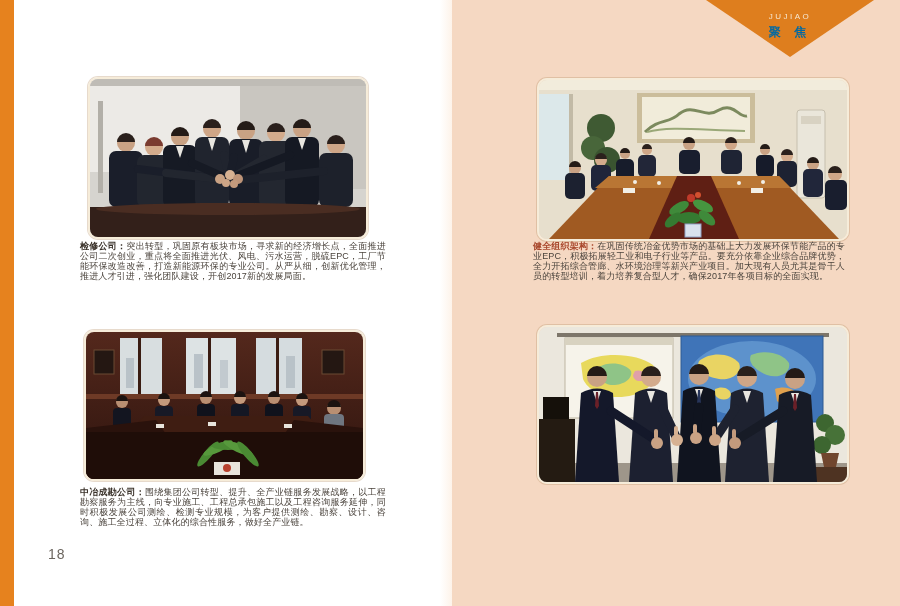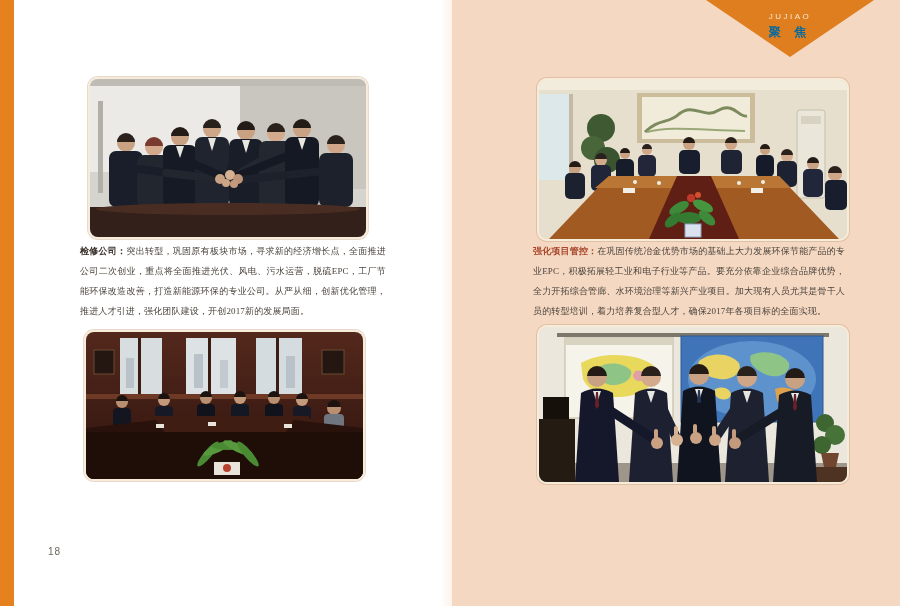--- a/index.html
+++ b/index.html
@@ -13,25 +13,25 @@
   .banner .tri{position:absolute;left:0;top:0;width:0;height:0;
                border-left:84px solid transparent;border-right:84px solid transparent;
                border-top:57px solid var(--banner_orange,#de7e1e);}
   .banner .en{position:absolute;left:0;top:12px;width:168px;text-align:center;
               font-size:8px;letter-spacing:2.5px;color:#f6e7d2;}
   .banner .zh{position:absolute;left:0;top:24px;width:168px;text-align:center;
               font-size:12px;font-weight:bold;letter-spacing:5px;color:#0369a1;}
   .photo{position:absolute;border-radius:10px;overflow:hidden;
          border:2px solid #f6ecd9;box-shadow:0 0 0 1px rgba(185,150,110,.35);}
   .photo svg{display:block;width:100%;height:100%;}
-  .caption{position:absolute;margin:0;font-size:9px;line-height:20px;
-           text-align:justify;color:var(--body_text,#4a433c);letter-spacing:.15px;font-family:Liberation Serif, serif;}
+  .caption{position:absolute;margin:0;font-size:9px;line-height:10px;
+           text-align:justify;color:var(--body_text,#4a433c);letter-spacing:.15px;}
   .caption .hd{font-weight:bold;color:var(--heading_dark,#3a322a);}
   .caption.on-peach .hd{color:var(--heading_red,#a8472c);}
-  .pageno{position:absolute;left:48px;top:546px;font-size:10px;color:#6b655e;letter-spacing:1px;}
+  .pageno{position:absolute;left:48px;top:546px;font-size:14px;color:#6b655e;letter-spacing:1px;}
 </style>
 </head>
 <body style="--accent_orange: #e6821e; --banner_orange: #de7e1e; --right_page_bg: #f5d8c2; --heading_red: #a8472c; --heading_dark: #3a322a; --body_text: #4a433c;">
 
 <div class="sheet">
 
   <div class="spine"></div>
   <div class="gutter"></div>
   <div class="right-page"></div>
 
@@ -168,21 +168,21 @@
       <ellipse cx="164" cy="126" rx="11" ry="5" transform="rotate(25 164 126)" fill="#46953f"></ellipse>
       <ellipse cx="150" cy="138" rx="12" ry="6" fill="#357a31"></ellipse>
       <ellipse cx="168" cy="138" rx="10" ry="5" transform="rotate(40 168 138)" fill="#3f8a3a"></ellipse>
       <ellipse cx="134" cy="140" rx="10" ry="5" transform="rotate(-40 134 140)" fill="#357a31"></ellipse>
       <circle cx="152" cy="118" r="4" fill="#c03a2a"></circle>
         <circle cx="159" cy="115" r="3" fill="#d2502f"></circle>
       <rect x="146" y="144" width="16" height="13" fill="#d9e2ee" stroke="#8fa3c6"></rect>
     </svg>
   </div>
   <p class="caption on-peach" style="left:533px;top:241px;width:312px;">
-    <span class="hd">强化项目管控：</span><span>在巩固传统冶金优势市场的基础上大力发展环保节能产品的专业EPC，积极拓展轻工业和电子行业等产品。要充分依靠企业综合品牌优势，全力开拓综合管廊、水环境治理等新兴产业项目。加大现有人员尤其是骨干人员的转型培训，着力培养复合型人才，确保2017年各项目标的全面实现。</span>
+    <span class="hd">健全组织架构：</span><span>在巩固传统冶金优势市场的基础上大力发展环保节能产品的专业EPC，积极拓展轻工业和电子行业等产品。要充分依靠企业综合品牌优势，全力开拓综合管廊、水环境治理等新兴产业项目。加大现有人员尤其是骨干人员的转型培训，着力培养复合型人才，确保2017年各项目标的全面实现。</span>
   </p>
 
   <div class="photo" style="left:84px;top:330px;width:277px;height:147px;">
     <svg viewBox="0 0 277 147">
       <defs>
         <linearGradient id="wood" x1="0" y1="0" x2="0" y2="1">
           <stop offset="0" stop-color="#54281c"></stop>
             <stop offset="1" stop-color="#2e140e"></stop>
         </linearGradient>
       </defs>
@@ -235,20 +235,23 @@
 
       <ellipse cx="122" cy="122" rx="16" ry="4" transform="rotate(-50 122 122)" fill="#4a8a33"></ellipse>
       <ellipse cx="132" cy="116" rx="16" ry="4" transform="rotate(-25 132 116)" fill="#57993c"></ellipse>
       <ellipse cx="142" cy="114" rx="16" ry="4" transform="rotate(0 142 114)" fill="#4a8a33"></ellipse>
       <ellipse cx="152" cy="116" rx="16" ry="4" transform="rotate(25 152 116)" fill="#57993c"></ellipse>
       <ellipse cx="162" cy="122" rx="16" ry="4" transform="rotate(50 162 122)" fill="#4a8a33"></ellipse>
       <rect x="128" y="130" width="26" height="13" fill="#e8e4dc"></rect>
       <circle cx="141" cy="136" r="4" fill="#b8412e"></circle>
     </svg>
   </div>
+  <p class="caption" style="left:80px;top:487px;width:306px;">
+    <span class="hd">中冶成勘公司：</span><span>围绕集团公司转型、提升、全产业链服务发展战略，以工程勘察服务为主线，向专业施工、工程总承包施工以及工程咨询服务延伸，同时积极发展公司测绘、检测专业规模，为客户提供测绘、勘察、设计、咨询、施工全过程、立体化的综合性服务，做好全产业链。</span>
+  </p>
 
   <div class="photo" style="left:537px;top:325px;width:308px;height:155px;">
     <svg viewBox="0 0 308 155">
       <rect width="308" height="155" fill="#ebe7dd"></rect>
       <rect y="136" width="308" height="19" fill="#9e968a"></rect>
       <rect x="18" y="6" width="272" height="4" fill="#7d766a"></rect>
 
       <rect x="26" y="11" width="108" height="80" fill="#f6f3ea" stroke="#bdb5a2"></rect>
       <rect x="26" y="11" width="108" height="7" fill="#d8d2c0"></rect>
       <path d="M42,36 C62,24 98,26 114,38 C122,50 110,64 94,68 C72,74 50,66 44,52 Z" fill="#e8d95c"></path>

